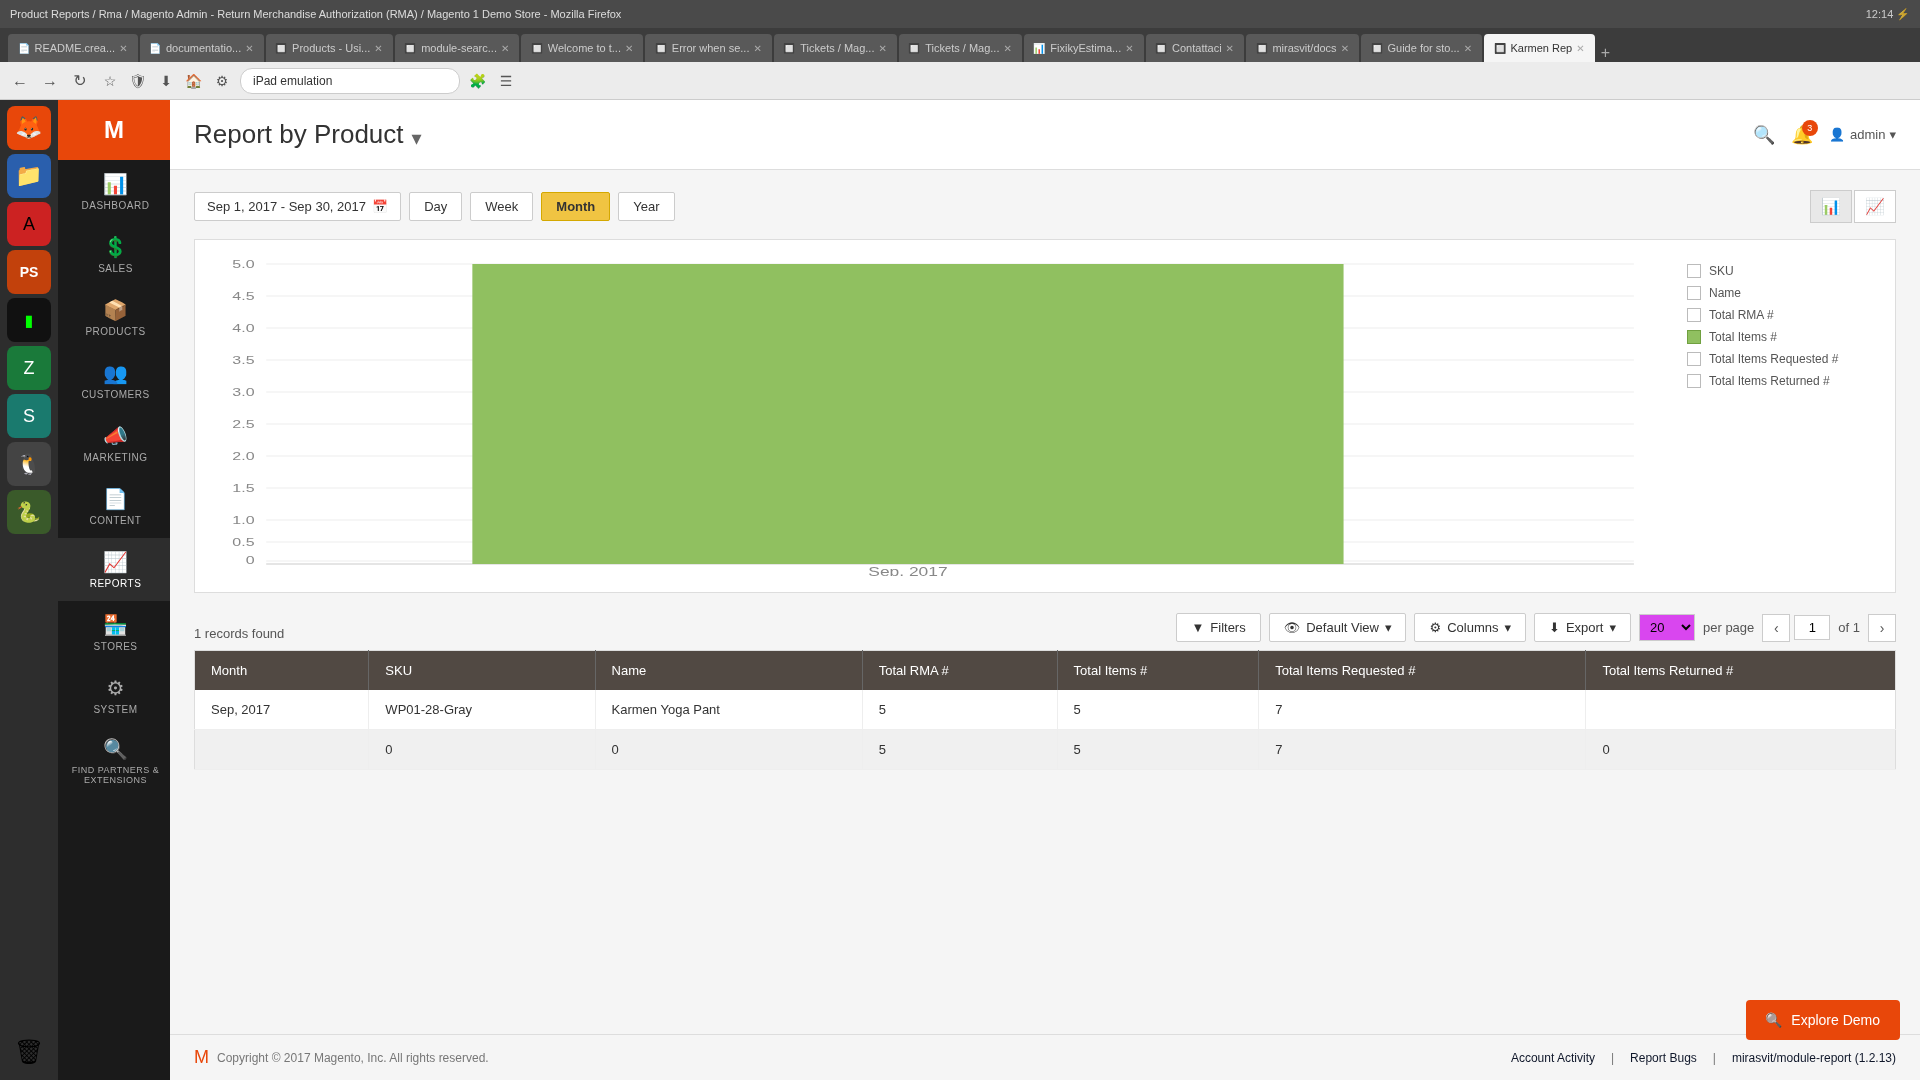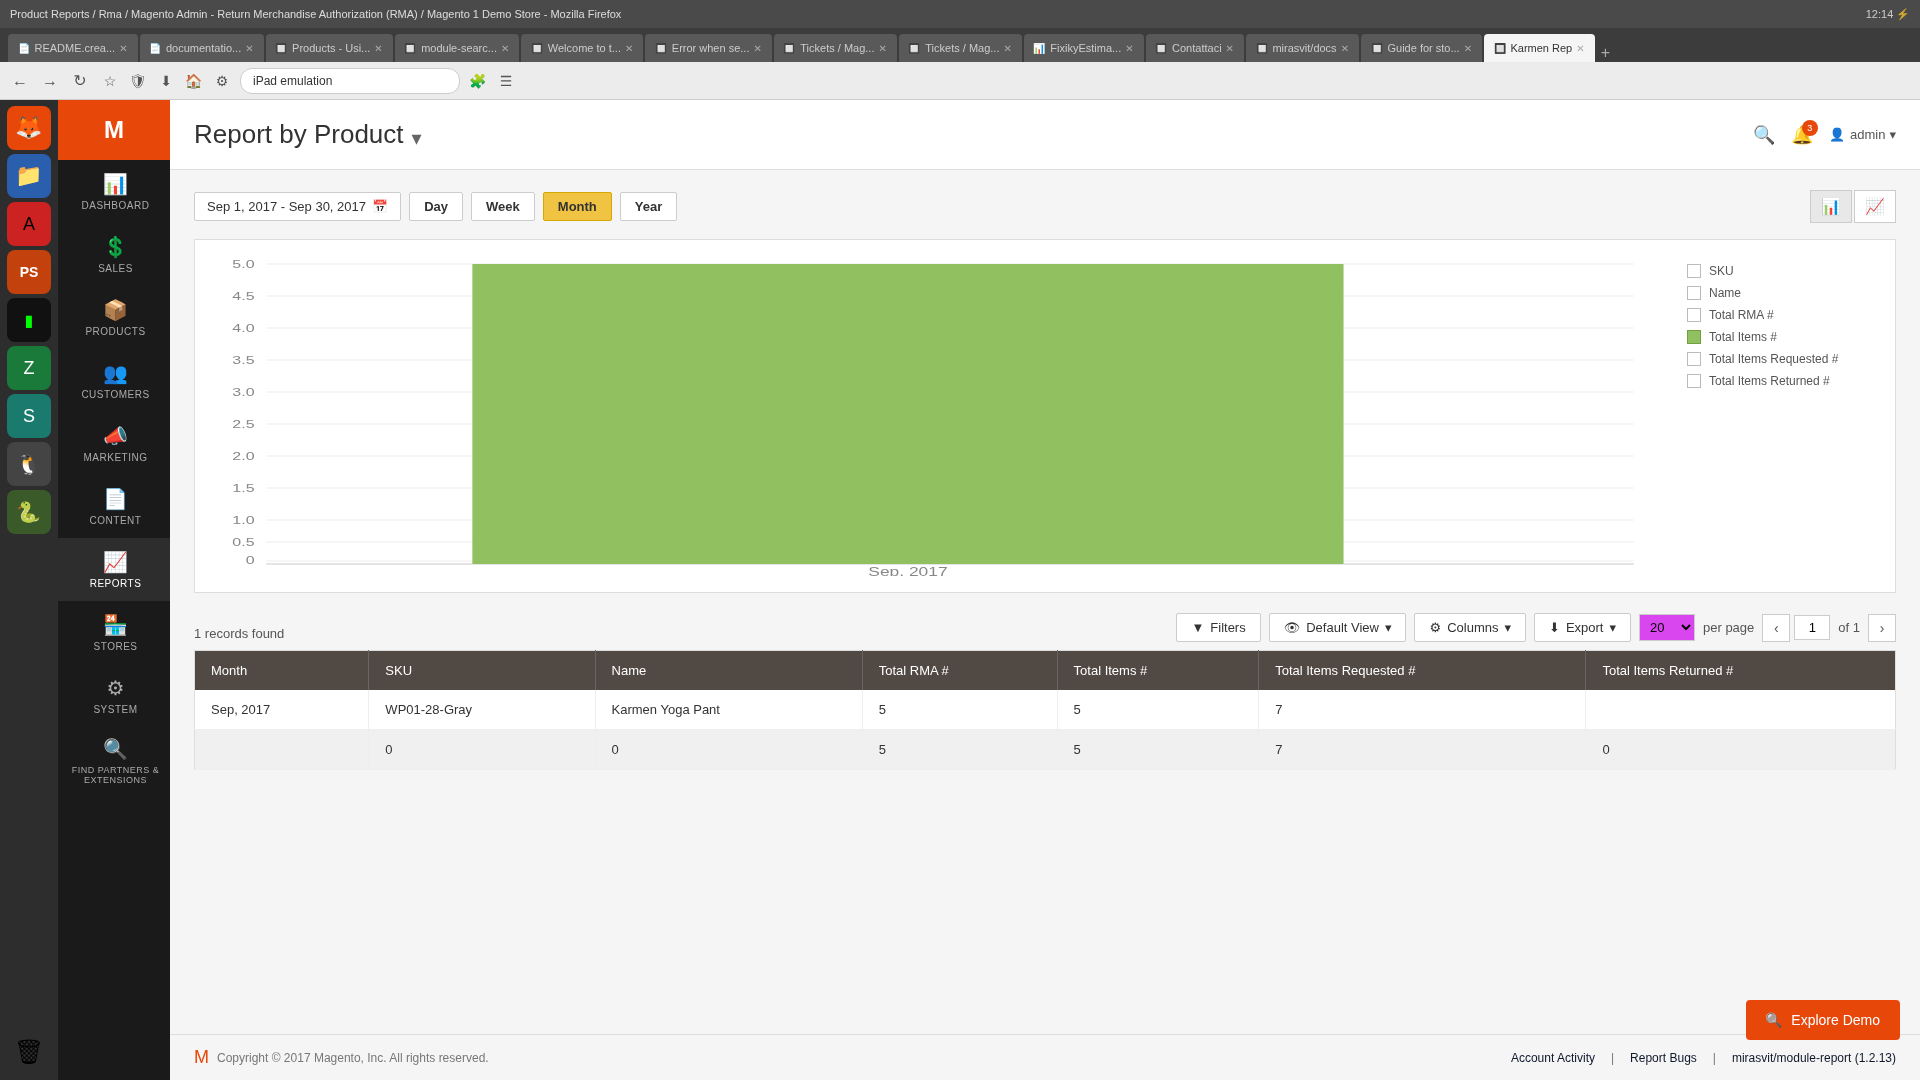--- a/index.html
+++ b/index.html
@@ -293,21 +293,20 @@
       border-radius: 2px;
     }
     .period-btn {
       background: #fff;
       border: 1px solid #ccc;
       padding: 6px 14px;
       font-size: 13px;
       color: #333;
       cursor: pointer;
       border-radius: 2px;
-      font-weight: bold;
     }
     .period-btn.active {
       background: #f0c442;
       border-color: #d4a800;
       color: #333;
       font-weight: bold;
     }
     .chart-type-btns {
       display: flex;
       gap: 2px;

